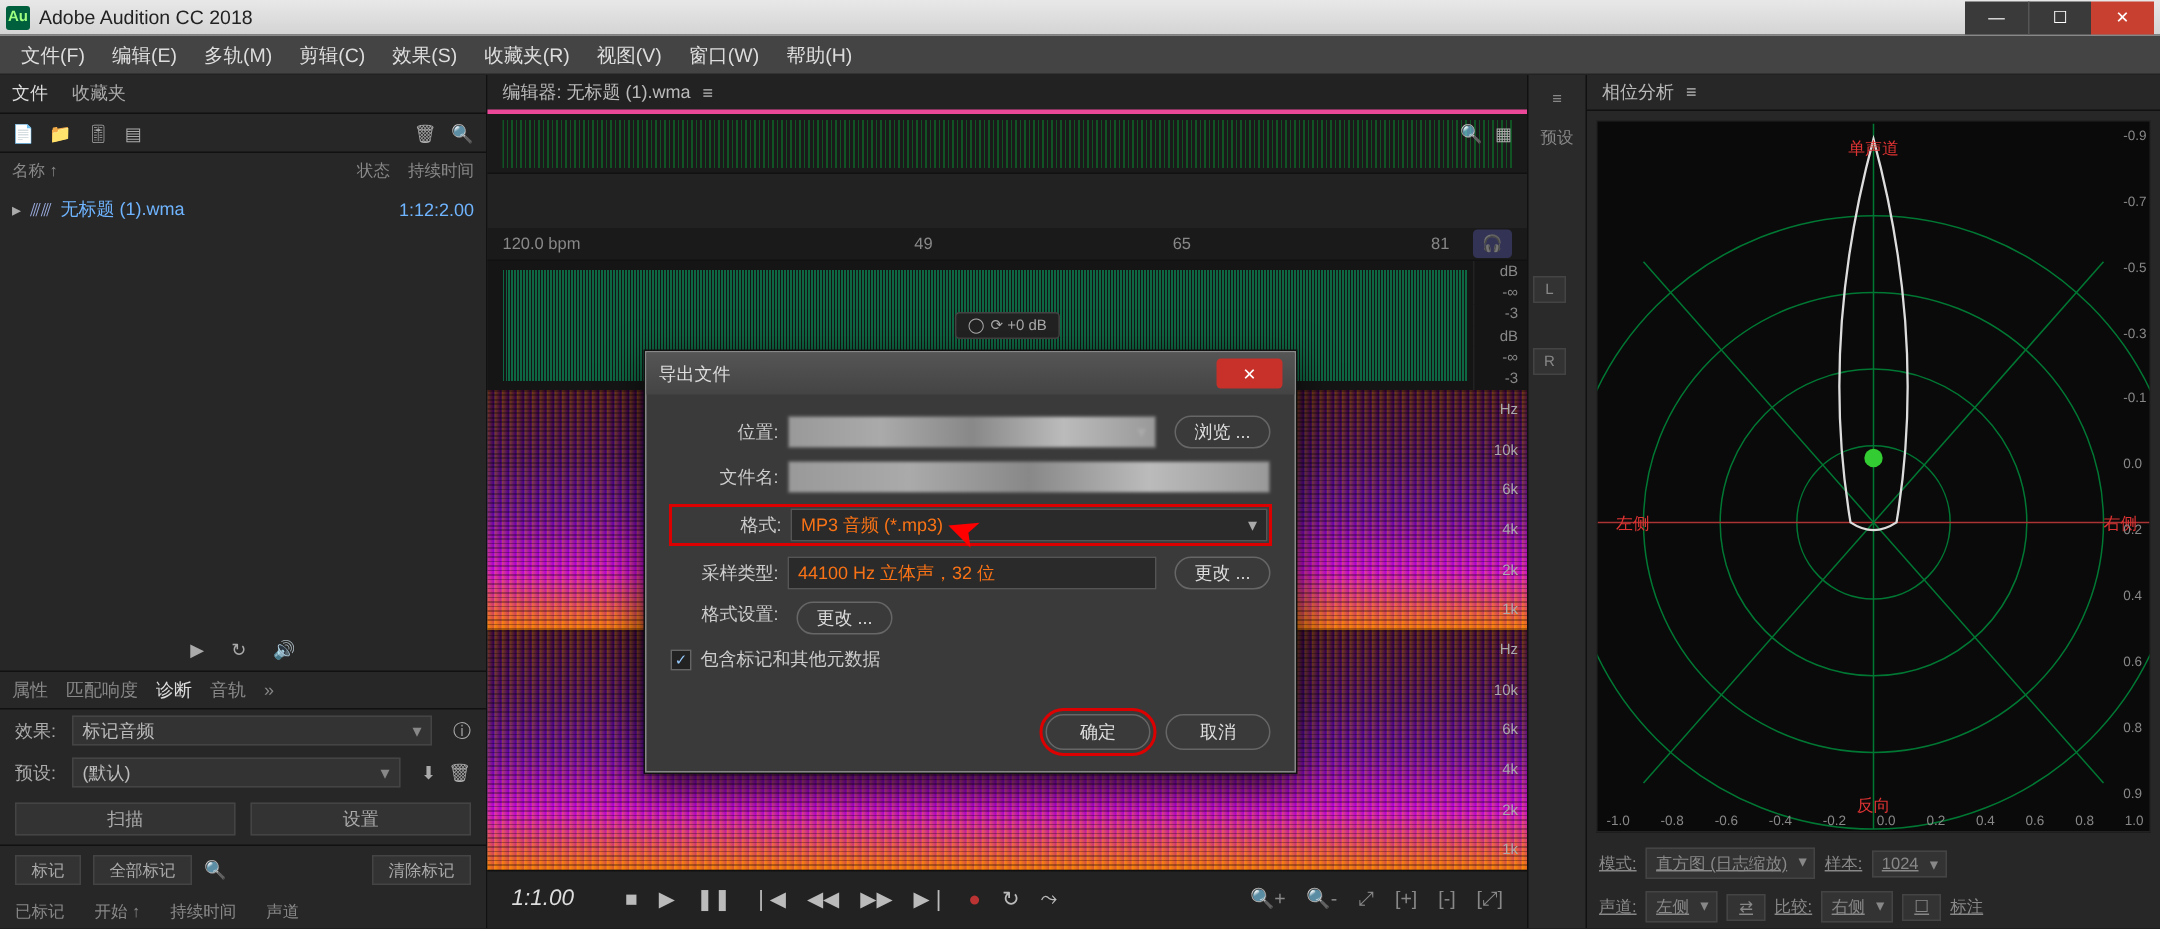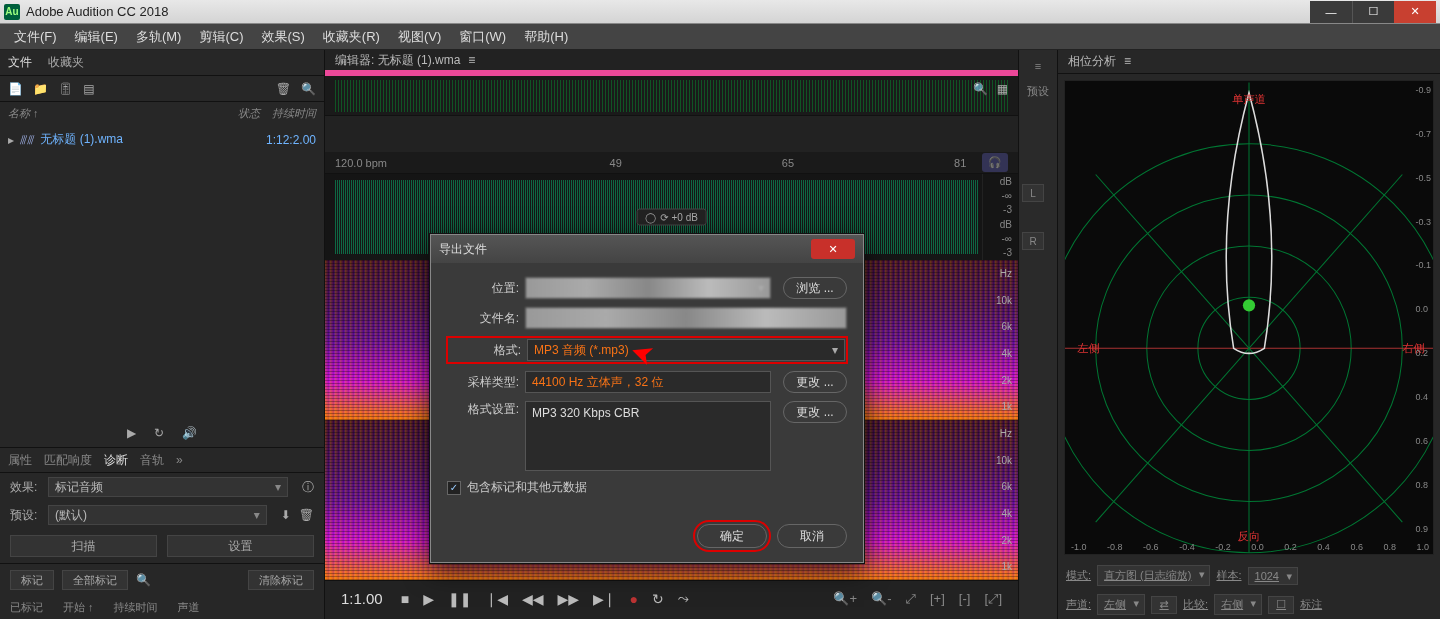--- a/index.html
+++ b/index.html
@@ -24,21 +24,21 @@
 .leftcol { width: 325px; background: #272727; display: flex; flex-direction: column; border-right: 1px solid #111; }
 .midcol { flex: 1; background: #222; display: flex; flex-direction: column; position: relative; }
 .rightstrip { width: 40px; background: #2a2a2a; border-left: 1px solid #111; border-right: 1px solid #111; display:flex; flex-direction:column; align-items:center; gap:12px; padding-top:10px; font-size:11px; color:#888; }
 .phasecol { width: 382px; background: #272727; display: flex; flex-direction: column; }
 
 
 .panel-tabbar { height: 26px; display: flex; align-items: center; padding: 0 8px; gap: 16px; border-bottom: 1px solid #111; }
 .ptab { color: #aaa; font-size: 12px; }
 .ptab.active { color: #ddd; }
 .toolrow { height: 26px; display: flex; align-items: center; padding: 0 8px; gap: 10px; border-bottom: 1px solid #111; }
-.listhead { height: 22px; display: flex; align-items: center; font-size: 11px; color: #888; padding: 0 8px; font-style: italic; }
+.listhead { height: 22px; display: flex; align-items: center; font-size: 11px; color: #888; padding: 0 8px; }
 .listhead .col { margin-right: auto; }
 .filelist { padding: 4px 8px; }
 .filerow { display: flex; align-items: center; font-size: 12px; padding: 3px 0; }
 .filerow .fname { color: #6fb4ff; margin-left: 6px; }
 .filerow .fdur { margin-left: auto; color: #6fb4ff; }
 .fileplay { height: 28px; display: flex; align-items: center; justify-content: center; gap: 18px; margin-top: auto; padding: 4px 0; }
 
 
 .lowtabs { height: 26px; display: flex; align-items: center; padding: 0 8px; gap: 12px; border-top: 1px solid #111; border-bottom: 1px solid #111; }
 .lowtabs .lt { color: #888; font-size: 12px; }
@@ -47,39 +47,39 @@
 .formrow .lbl { width: 30px; }
 .formrow .sel { flex: 1; height: 20px; background: #333; border: 1px solid #444; padding: 0 6px; display: flex; align-items: center; color: #bbb; position: relative; }
 .formrow .sel::after { content: "▾"; position: absolute; right: 6px; color: #888; }
 .btnrow { display: flex; gap: 10px; padding: 6px 10px; }
 .sbtn { flex: 1; height: 22px; background: #333; border: 1px solid #444; display: flex; align-items: center; justify-content: center; }
 .markerbar { display:flex; align-items:center; padding: 6px 10px; gap:8px; border-top:1px solid #111; }
 .markerbar .mbtn { height:20px; padding:0 10px; background:#333; border:1px solid #444; display:flex; align-items:center; font-size:11px; }
 .markerhead { display:flex; padding: 4px 10px; font-size:11px; color:#888; gap:20px; }
 
 
-.edtab { height: 26px; display:flex; align-items:center; padding:0 10px; border-bottom:6px solid #ec4899; color:#bbb; font-size:12px; }
+.edtab { height: 26px; display:flex; align-items:center; padding:0 10px; border-bottom:3px solid #ec4899; color:#bbb; font-size:12px; }
 .overview { height: 40px; background:#1a1a1a; position:relative; border-bottom:1px solid #111; padding: 4px 10px; }
 .minitwave { height: 32px; background: repeating-linear-gradient(90deg,#0a3,#0a3 1px,transparent 1px,transparent 3px); opacity:.4; }
 .ov-icons { position:absolute; right:10px; top:6px; display:flex; gap:8px; }
 .timeruler { height: 22px; background:#1a1a1a; display:flex; align-items:center; color:#888; font-size:11px; padding:0 10px; border-bottom:1px solid #111; justify-content:space-between;margin-top:36px; }
 .timeruler .bpm { margin-right:auto; }
 .timeruler .rn { margin-left: 160px; }
 .wavetrack { height: 86px; position:relative; background:#151515; }
 .wavetrack .wave { position:absolute; left:10px; right:40px; top:6px; bottom:6px; background: repeating-linear-gradient(90deg,#0f9,#0f9 1px,transparent 1px,transparent 2px); opacity:.35; }
 .wavetrack .centerknob { position:absolute; left:50%; top:50%; transform:translate(-50%,-50%); background:#222; border:1px solid #444; padding:2px 8px; font-size:10px; border-radius:3px; color:#aaa; display:flex; align-items:center; gap:4px; }
 .wavetrack .rside { position:absolute; right:4px; top:0; bottom:0; width:32px; display:flex; flex-direction:column; color:#888; font-size:10px; }
 .wavetrack .rside .db { flex:1; display:flex; align-items:center; justify-content:flex-end; padding-right:2px; border-left:1px solid #222; }
 .wavetrack .rside .lrbtn { position:absolute; right:-30px; width:22px; height:18px; background:#333; border:1px solid #444; display:flex; align-items:center; justify-content:center; font-size:10px; }
 .spectro { height: 160px; background: linear-gradient(to top, #f80 0%, #c0f 25%, #40a 50%, #206 70%, #102 100%); background-blend-mode:screen; position:relative; }
 .spectro .noise { position:absolute; inset:0; background: repeating-linear-gradient(0deg, rgba(0,0,0,.3) 0, rgba(0,0,0,.3) 1px, transparent 1px, transparent 3px), repeating-linear-gradient(90deg, rgba(255,140,0,.4) 0, rgba(128,0,128,.3) 4px, rgba(255,200,100,.3) 5px); }
 .spectro .rside { position:absolute; right:4px; top:0; bottom:0; width:32px; display:flex; flex-direction:column; color:#aaa; font-size:10px; }
 .spectro .rside div { flex:1; display:flex; align-items:center; justify-content:flex-end; padding-right:2px; }
 .transport { height: 36px; background:#222; display:flex; align-items:center; gap:14px; padding:0 16px; border-top:1px solid #111; color:#aaa; }
-.transport .time { color:#ddd; font-size:15px; margin-right:4px; }
+.transport .time { color:#ddd; font-size:15px; margin-right:20px;font-style:italic; }
 .transport .ticon { font-size:14px; color:#bbb; }
 .transport .rec { color:#b33; }
 .transport .spacer { flex:1; }
 .transport .zicon { font-size:13px; color:#888; }
 
 
 .phtab { height:26px; display:flex; align-items:center; padding:0 10px; border-bottom:1px solid #111; color:#bbb; font-size:12px; }
 .phasebox { flex:1; position:relative; background:#0a0a0a; margin:6px; border:1px solid #222; }
 .phasebox svg { width:100%; height:100%; }
 .phasebotrow { display:flex; align-items:center; padding:4px 8px; gap:6px; font-size:11px; color:#888; flex-wrap:wrap;text-decoration:underline; }
@@ -379,21 +379,20 @@
       <span class="dlbl">格式:</span>
       <div class="dval dd">MP3 音频 (*.mp3)</div>
     </div>
     <div class="drow">
       <span class="dlbl">采样类型:</span>
       <div class="dval">44100 Hz 立体声，32 位</div>
       <div class="dbtn">更改 ...</div>
     </div>
     <div class="drow" style="align-items:flex-start">
       <span class="dlbl">格式设置:</span>
-      <div class="dset">MP3 320 Kbps CBR</div>
       <div class="dbtn">更改 ...</div>
     </div>
     <div class="dchk">
       <span class="box">✓</span>
       <span>包含标记和其他元数据</span>
     </div>
   </div>
   <div class="dlg-foot">
     <div class="fbtn ok">确定</div>
     <div class="fbtn">取消</div>

